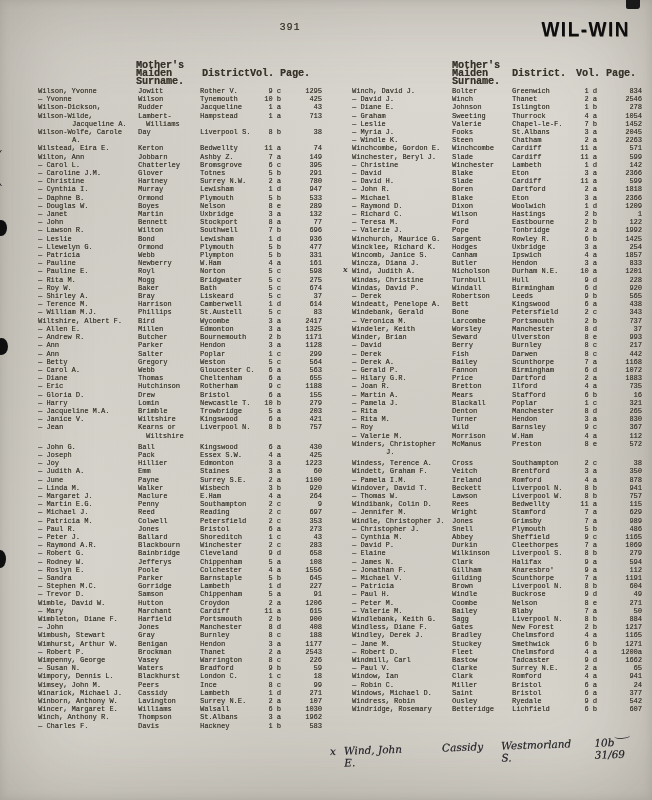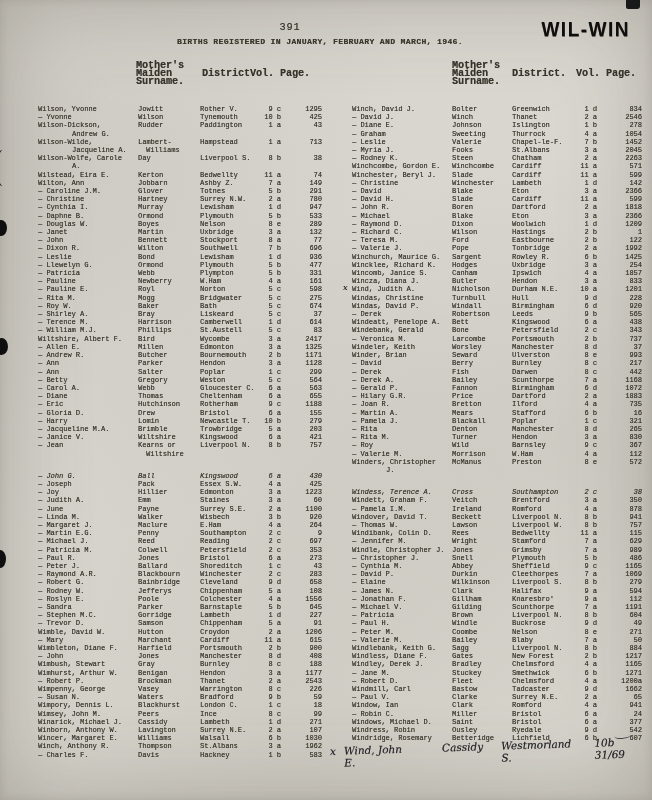--- a/index.html
+++ b/index.html
@@ -18,27 +18,27 @@
   .pageno{position:absolute;top:22px;left:0;width:580px;text-align:center;font-size:10px;letter-spacing:1px;}
   .title{position:absolute;top:37px;left:60px;width:520px;text-align:center;font-size:8px;font-weight:bold;letter-spacing:.4px;}
   .range{
     position:absolute;top:19px;right:22px;
     font-family:"Liberation Sans","DejaVu Sans",sans-serif;
     font-size:19px;font-weight:bold;letter-spacing:1.5px;color:#0e0e0e;
     transform:scaleY(1.08);
   }
   .h{position:absolute;font-size:10px;line-height:8px;font-weight:bold;color:#37332a;}
   .h.pre{white-space:pre;}
-  .rows{position:absolute;top:105px;font-size:7px;line-height:8.2px;}
+  .rows{position:absolute;top:87px;font-size:7px;line-height:8.2px;}
   .rows.left{left:38px;width:284px;}
   .rows.right{left:352px;width:290px;}
   .row{display:grid;position:relative;}
   .rows.left  .row{grid-template-columns:100px 62px 58px 26px 38px;}
   .rows.right .row{grid-template-columns:100px 60px 62px 26px 42px;}
-  .row.gap{margin-top:14px;font-style:italic;}
+  .row.gap{margin-top:3px;}
   .c{white-space:nowrap;overflow:visible;}
   .c-v{text-align:right;padding-right:3px;}
   .c-p{text-align:right;}
   .c-n.cont{padding-left:34px;}
   .c-m.cont{padding-left:8px;}
   .rowmark{
     position:absolute;left:-9px;top:-1px;
     font-family:"DejaVu Serif",serif;font-style:italic;font-size:8px;color:#26262e;
   }
   .hand{
@@ -64,21 +64,20 @@
   .blob.b1{top:220px;width:12px;height:16px;}
   .blob.b2{top:338px;width:13px;height:17px;}
   .blob.b3{top:550px;width:11px;height:18px;}
 </style>
 </head>
 <body>
 
 <div class="scan typew">
 
   <div class="pageno">391</div>
-  <div class="title">BIRTHS REGISTERED IN JANUARY, FEBRUARY AND MARCH, 1946.</div>
   <div class="range">WIL-WIN</div>
 
   <div class="h pre" style="left:136px;top:62px;">Mother's
 Maiden
 Surname.</div>
   <div class="h" style="left:202px;top:70px;">District.</div>
   <div class="h" style="left:250px;top:70px;">Vol.</div>
   <div class="h" style="left:280px;top:70px;">Page.</div>
 
   <div class="h pre" style="left:452px;top:62px;">Mother's
@@ -99,30 +98,23 @@
       <div class="row">
         <div class="c c-n">— Yvonne</div>
         <div class="c c-m">Wilson</div>
         <div class="c c-d">Tynemouth</div>
         <div class="c c-v">10 b</div>
         <div class="c c-p">425</div>
       </div>
       <div class="row">
         <div class="c c-n">Wilson-Dickson,</div>
         <div class="c c-m">Rudder</div>
-        <div class="c c-d">Paddington</div>
+        <div class="c c-d">Jacqueline</div>
         <div class="c c-v">1 a</div>
         <div class="c c-p">43</div>
-      </div>
-      <div class="row">
-        <div class="c c-n cont">Andrew G.</div>
-        <div class="c c-m cont"></div>
-        <div class="c c-d"></div>
-        <div class="c c-v"></div>
-        <div class="c c-p"></div>
       </div>
       <div class="row">
         <div class="c c-n">Wilson-Wilde,</div>
         <div class="c c-m">Lambert-</div>
         <div class="c c-d">Hampstead</div>
         <div class="c c-v">1 a</div>
         <div class="c c-p">713</div>
       </div>
       <div class="row">
         <div class="c c-n cont">Jacqueline A.</div>
@@ -153,20 +145,27 @@
         <div class="c c-p">74</div>
       </div>
       <div class="row">
         <div class="c c-n">Wilton, Ann</div>
         <div class="c c-m">Jobbarn</div>
         <div class="c c-d">Ashby Z.</div>
         <div class="c c-v">7 a</div>
         <div class="c c-p">149</div>
       </div>
       <div class="row">
+        <div class="c c-n">— Carol L.</div>
+        <div class="c c-m">Chatterley</div>
+        <div class="c c-d">Bromsgrove</div>
+        <div class="c c-v">6 c</div>
+        <div class="c c-p">395</div>
+      </div>
+      <div class="row">
         <div class="c c-n">— Caroline J.M.</div>
         <div class="c c-m">Glover</div>
         <div class="c c-d">Totnes</div>
         <div class="c c-v">5 b</div>
         <div class="c c-p">291</div>
       </div>
       <div class="row">
         <div class="c c-n">— Christine</div>
         <div class="c c-m">Hartney</div>
         <div class="c c-d">Surrey N.W.</div>
@@ -202,21 +201,21 @@
         <div class="c c-p">132</div>
       </div>
       <div class="row">
         <div class="c c-n">— John</div>
         <div class="c c-m">Bennett</div>
         <div class="c c-d">Stockport</div>
         <div class="c c-v">8 a</div>
         <div class="c c-p">77</div>
       </div>
       <div class="row">
-        <div class="c c-n">— Dixon R.</div>
+        <div class="c c-n">— Lawson R.</div>
         <div class="c c-m">Wilton</div>
         <div class="c c-d">Southwell</div>
         <div class="c c-v">7 b</div>
         <div class="c c-p">696</div>
       </div>
       <div class="row">
         <div class="c c-n">— Leslie</div>
         <div class="c c-m">Bond</div>
         <div class="c c-d">Lewisham</div>
         <div class="c c-v">1 d</div>
@@ -673,21 +672,21 @@
         <div class="c c-p">1452</div>
       </div>
       <div class="row">
         <div class="c c-n">— Myria J.</div>
         <div class="c c-m">Fooks</div>
         <div class="c c-d">St.Albans</div>
         <div class="c c-v">3 a</div>
         <div class="c c-p">2045</div>
       </div>
       <div class="row">
-        <div class="c c-n">— Rodney K.</div>
+        <div class="c c-n">— Windle K.</div>
         <div class="c c-m">Steen</div>
         <div class="c c-d">Chatham</div>
         <div class="c c-v">2 a</div>
         <div class="c c-p">2263</div>
       </div>
       <div class="row">
         <div class="c c-n">Winchcombe, Gordon E.</div>
         <div class="c c-m">Winchcombe</div>
         <div class="c c-d">Cardiff</div>
         <div class="c c-v">11 a</div>

